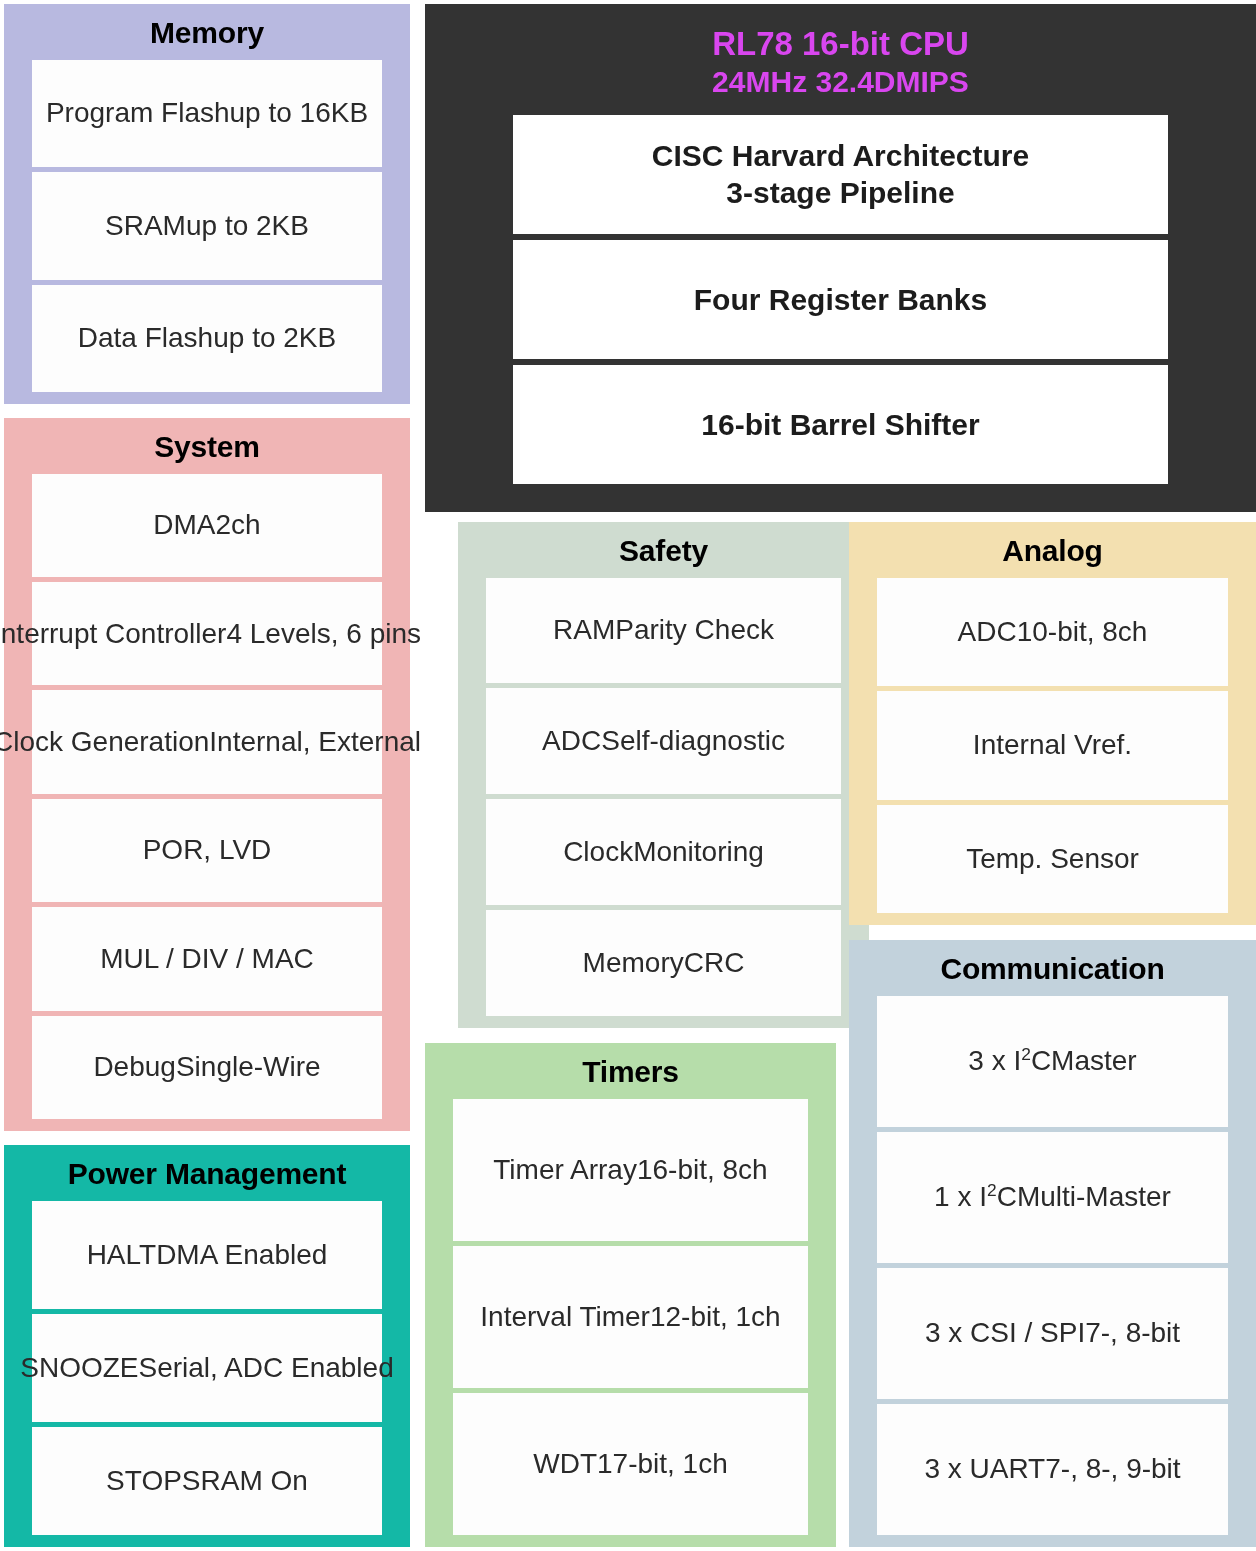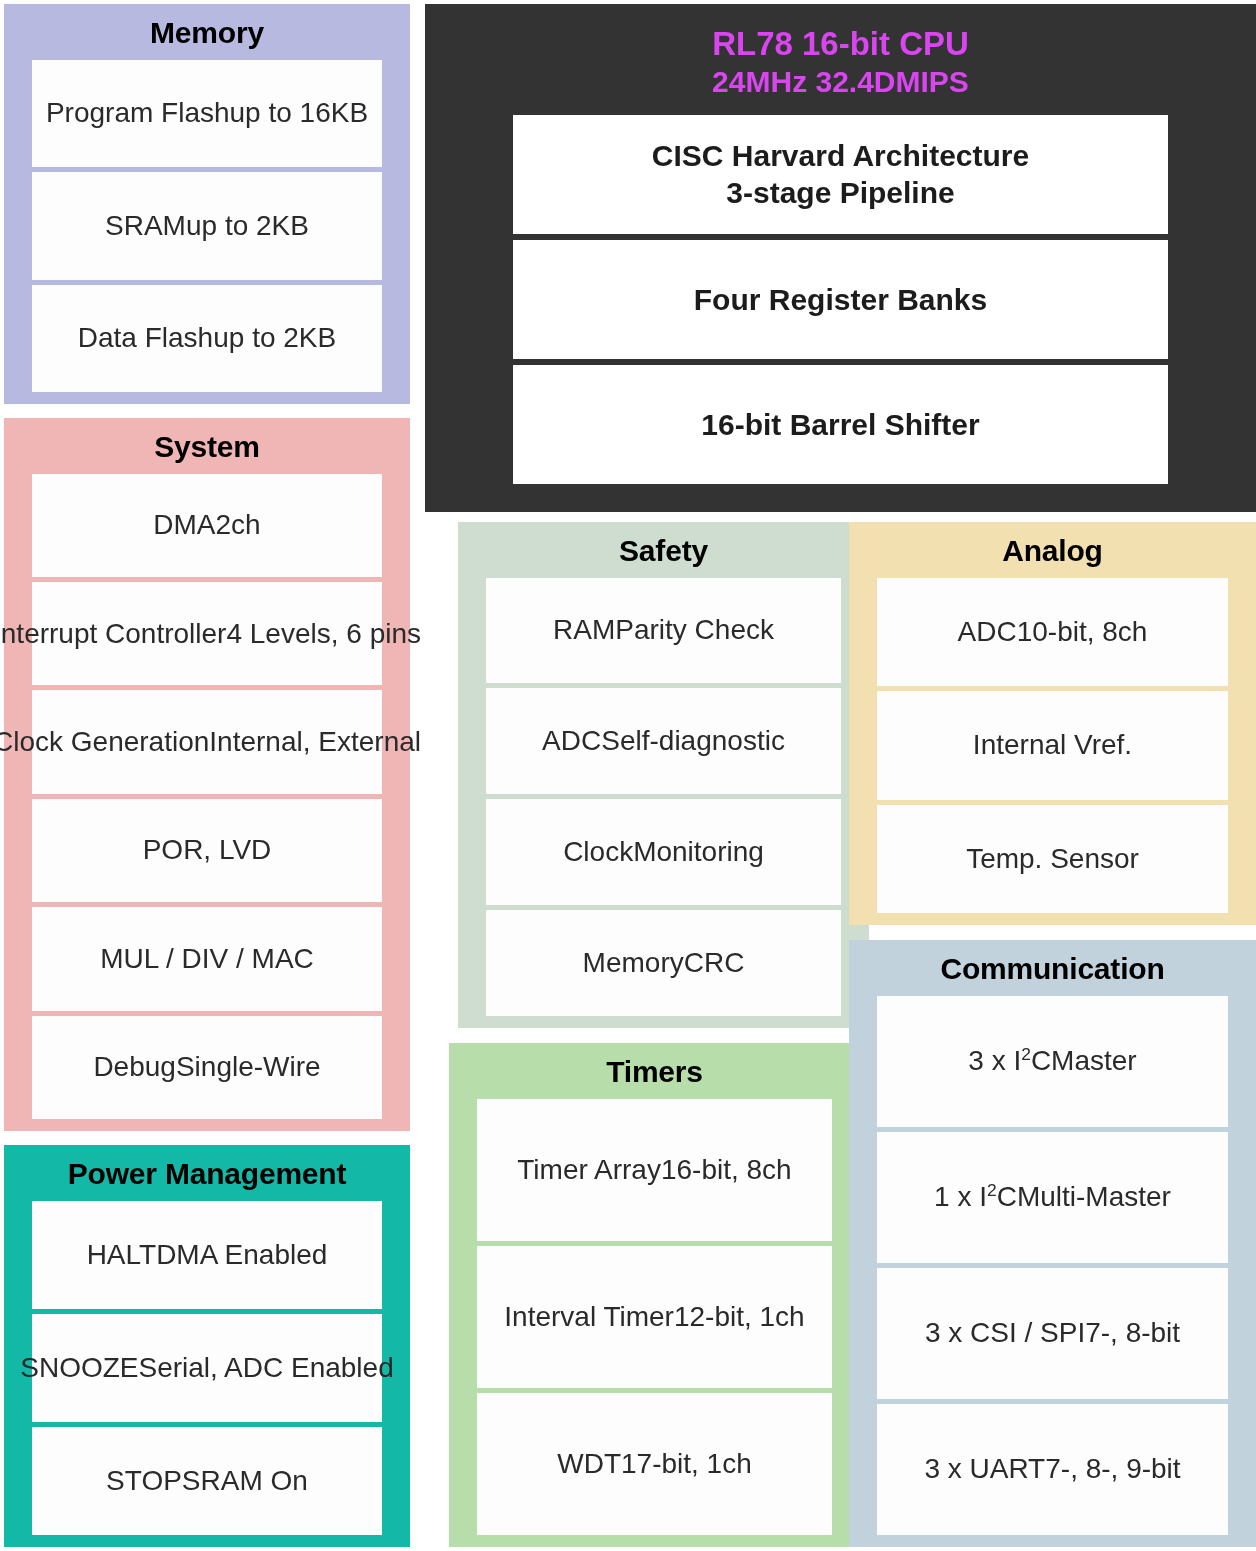--- a/index.html
+++ b/index.html
@@ -199,21 +199,21 @@
         <span class="l1">Clock</span>
         <span class="l2">Monitoring</span>
       </div>
       <div class="item">
         <span class="l1">Memory</span>
         <span class="l2">CRC</span>
       </div>
     </div>
   </div>
 
-  <div class="panel" id="timers-panel" style="left:425px; top:1043px; width:411px; height:504px; background:#b6ddaa;margin-left:24px;">
+  <div class="panel" id="timers-panel" style="left:425px; top:1043px; width:411px; height:504px; background:#b6ddaa;">
     <div class="panel-title">Timers</div>
     <div class="panel-items">
       <div class="item">
         <span class="l1">Timer Array</span>
         <span class="l2">16-bit, 8ch</span>
       </div>
       <div class="item">
         <span class="l1">Interval Timer</span>
         <span class="l2">12-bit, 1ch</span>
       </div>

